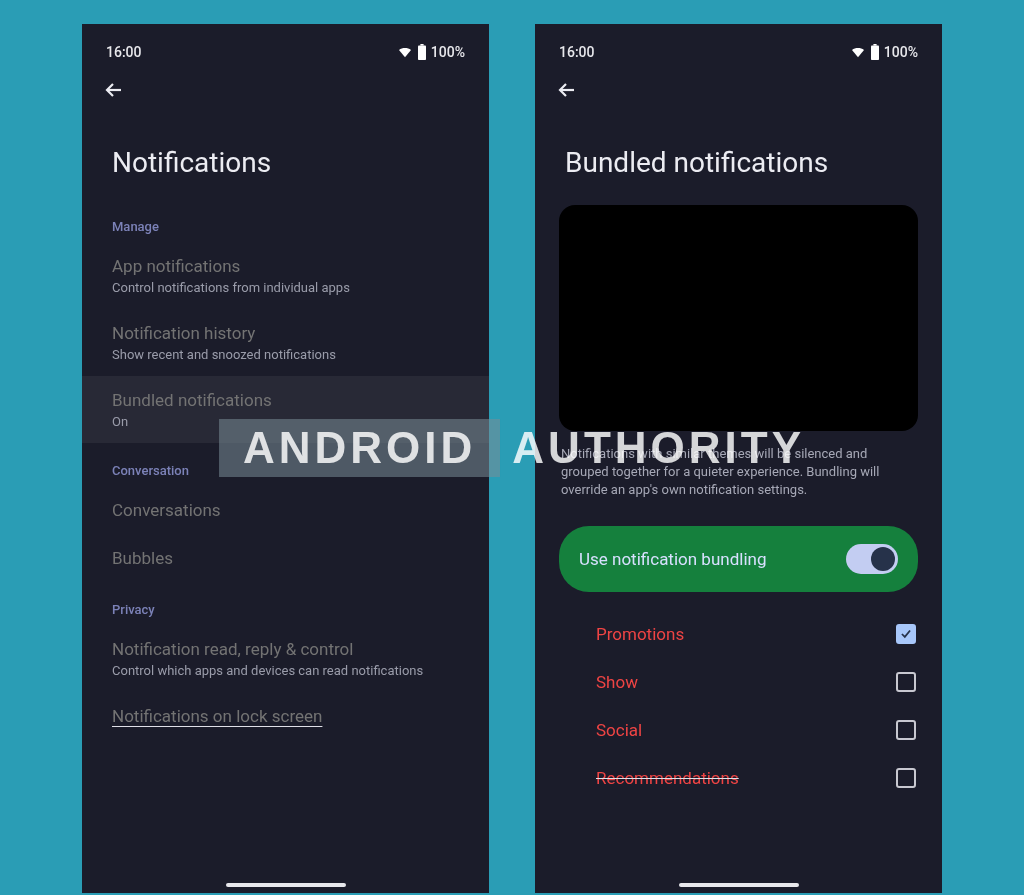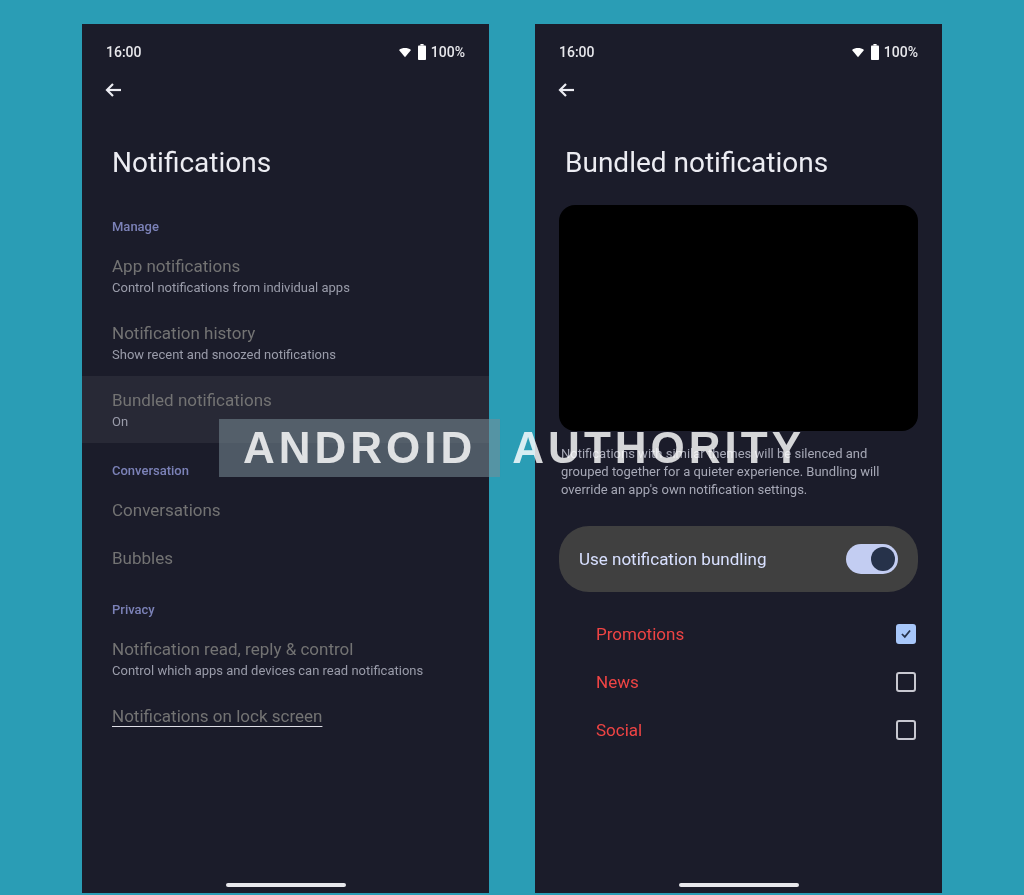--- a/index.html
+++ b/index.html
@@ -64,21 +64,21 @@
     border-radius: 16px;
   }
   .desc-text {
     font-size: 13px;
     color: #a6a8b6;
     line-height: 1.4;
     padding: 14px 26px 10px 26px;
   }
   .toggle-card {
     margin: 16px 24px 10px 24px;
-    background: #404040;
+    background: #15803d;
     border-radius: 30px;
     padding: 18px 20px;
     display: flex;
     align-items: center;
     justify-content: space-between;
   }
   .toggle-label { font-size: 17px; color: #d8e0ff; }
   .switch {
     width: 52px; height: 30px;
     background: #c3cdf2;
@@ -249,25 +249,29 @@
 
   <div class="check-row">
     <span class="check-label">Promotions</span>
     <span class="checkbox checked">
       <svg viewBox="0 0 24 24" fill="none" stroke="#26324a" stroke-width="3">
           <path d="M5 12l5 5 9-11"></path>
         </svg>
     </span>
   </div>
   <div class="check-row">
-    <span class="check-label">News</span>
+    <span class="check-label">Show</span>
     <span class="checkbox"></span>
   </div>
   <div class="check-row">
     <span class="check-label">Social</span>
+    <span class="checkbox"></span>
+  </div>
+  <div class="check-row" style="padding-bottom:6px;">
+    <span class="check-label"><span style="text-decoration:line-through; text-decoration-color:#e0e0e8;">Recommendations</span></span>
     <span class="checkbox"></span>
   </div>
   <div class="nav-bar"></div>
 </div>
 
 <div class="watermark">
   <span class="wm-left">ANDROID</span>
   <span>AUTHORITY</span>
 </div>
 

